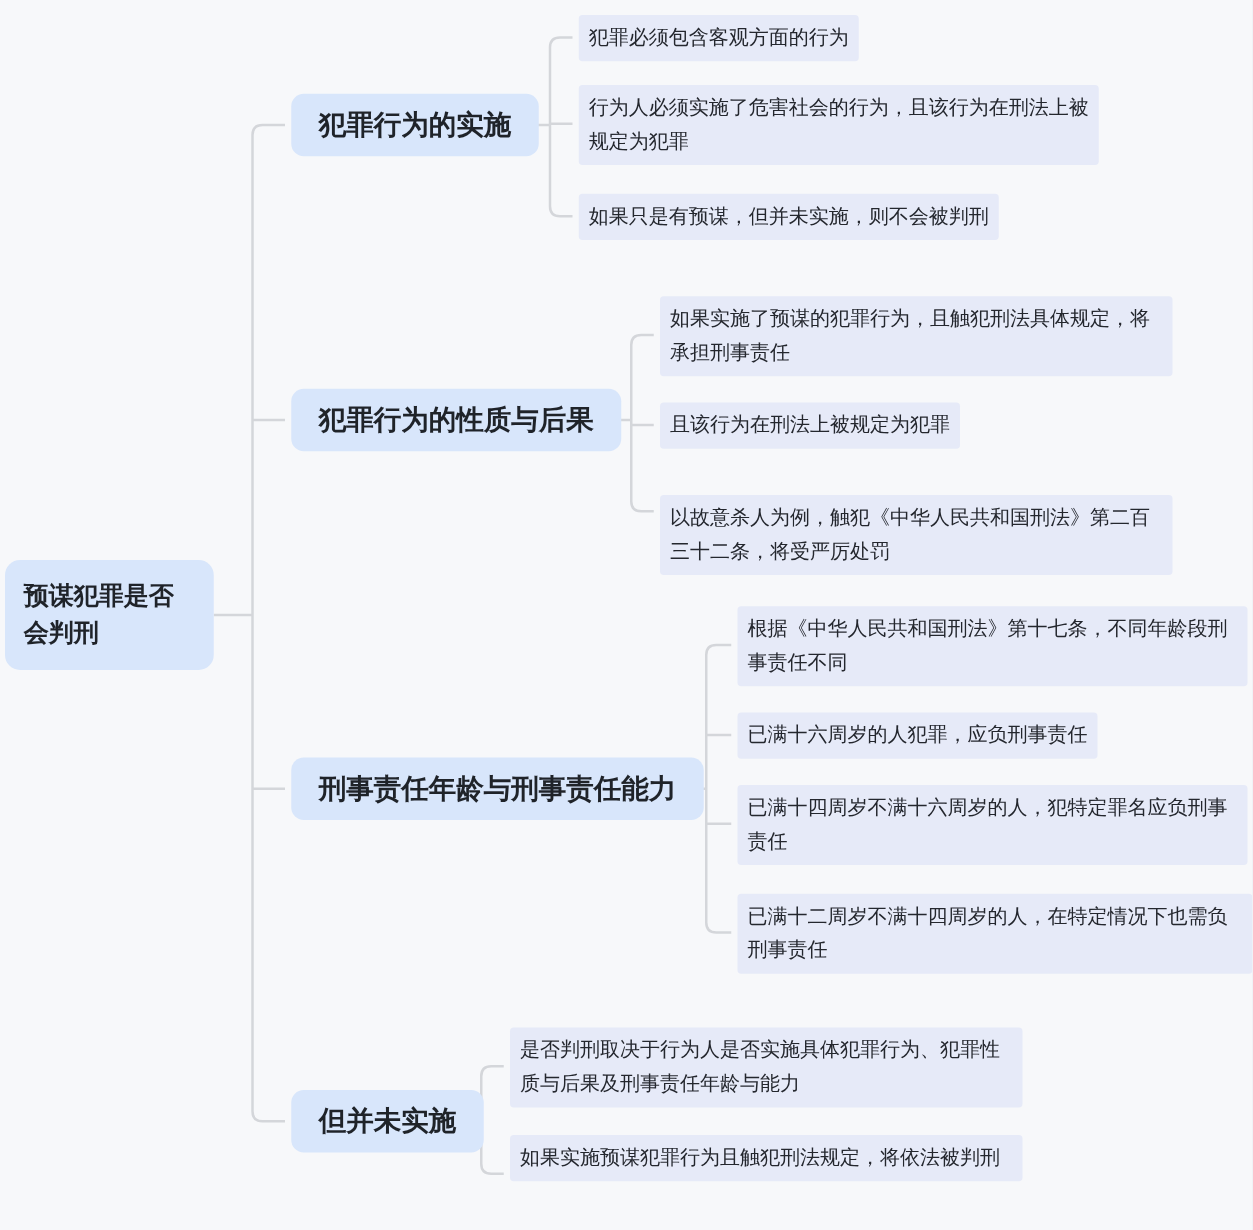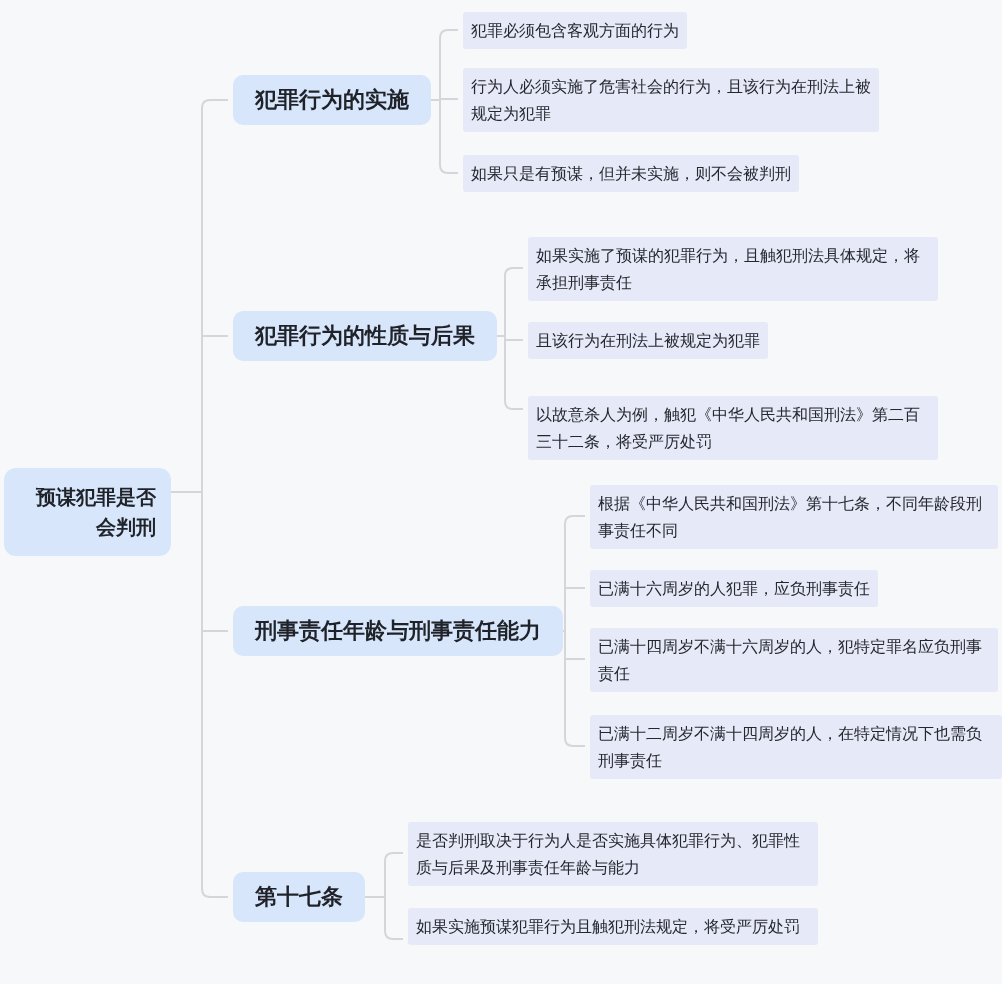--- a/index.html
+++ b/index.html
@@ -76,36 +76,36 @@
       <path d="M 525 631 H 565"></path>
       <path d="M 585 516 H 573 Q 565 516 565 524 V 738 Q 565 746 573 746 H 585"></path>
       <path d="M 565 588 H 585"></path>
       <path d="M 565 659 H 585"></path>
 
       <path d="M 346 897 H 385"></path>
       <path d="M 403 853 H 393 Q 385 853 385 861 V 931 Q 385 939 393 939 H 403"></path>
     </g>
   </svg>
 
-  <div class="node node-root" style="left:4px; top:468px;text-align:right;">预谋犯罪是否会判刑</div>
+  <div class="node node-root" style="left:4px; top:448px;">预谋犯罪是否会判刑</div>
 
   <div class="node node-branch" style="left:233px; top:75px;">犯罪行为的实施</div>
   <div class="node node-branch" style="left:233px; top:311px;">犯罪行为的性质与后果</div>
   <div class="node node-branch" style="left:233px; top:606px;">刑事责任年龄与刑事责任能力</div>
-  <div class="node node-branch" style="left:233px; top:872px;">第十七条</div>
+  <div class="node node-branch" style="left:233px; top:872px;">但并未实施</div>
 
   <div class="node node-leaf nowrap" style="left:463px; top:12px;">犯罪必须包含客观方面的行为</div>
   <div class="node node-leaf" style="left:463px; top:68px; width:416px;">行为人必须实施了危害社会的行为，且该行为在刑法上被规定为犯罪</div>
   <div class="node node-leaf nowrap" style="left:463px; top:155px;">如果只是有预谋，但并未实施，则不会被判刑</div>
 
   <div class="node node-leaf" style="left:528px; top:237px; width:410px;">如果实施了预谋的犯罪行为，且触犯刑法具体规定，将承担刑事责任</div>
   <div class="node node-leaf nowrap" style="left:528px; top:322px;">且该行为在刑法上被规定为犯罪</div>
   <div class="node node-leaf" style="left:528px; top:378px; width:410px;margin-top:18px;">以故意杀人为例，触犯《中华人民共和国刑法》第二百三十二条，将受严厉处罚</div>
 
   <div class="node node-leaf" style="left:590px; top:485px; width:408px;">根据《中华人民共和国刑法》第十七条，不同年龄段刑事责任不同</div>
   <div class="node node-leaf nowrap" style="left:590px; top:570px;">已满十六周岁的人犯罪，应负刑事责任</div>
   <div class="node node-leaf" style="left:590px; top:628px; width:408px;">已满十四周岁不满十六周岁的人，犯特定罪名应负刑事责任</div>
   <div class="node node-leaf" style="left:590px; top:715px; width:412px;">已满十二周岁不满十四周岁的人，在特定情况下也需负刑事责任</div>
 
   <div class="node node-leaf" style="left:408px; top:822px; width:410px;">是否判刑取决于行为人是否实施具体犯罪行为、犯罪性质与后果及刑事责任年龄与能力</div>
-  <div class="node node-leaf" style="left:408px; top:908px; width:410px;">如果实施预谋犯罪行为且触犯刑法规定，将受严厉处罚</div>
+  <div class="node node-leaf" style="left:408px; top:908px; width:410px;">如果实施预谋犯罪行为且触犯刑法规定，将依法被判刑</div>
 
 </div>
 
 </body></html>

